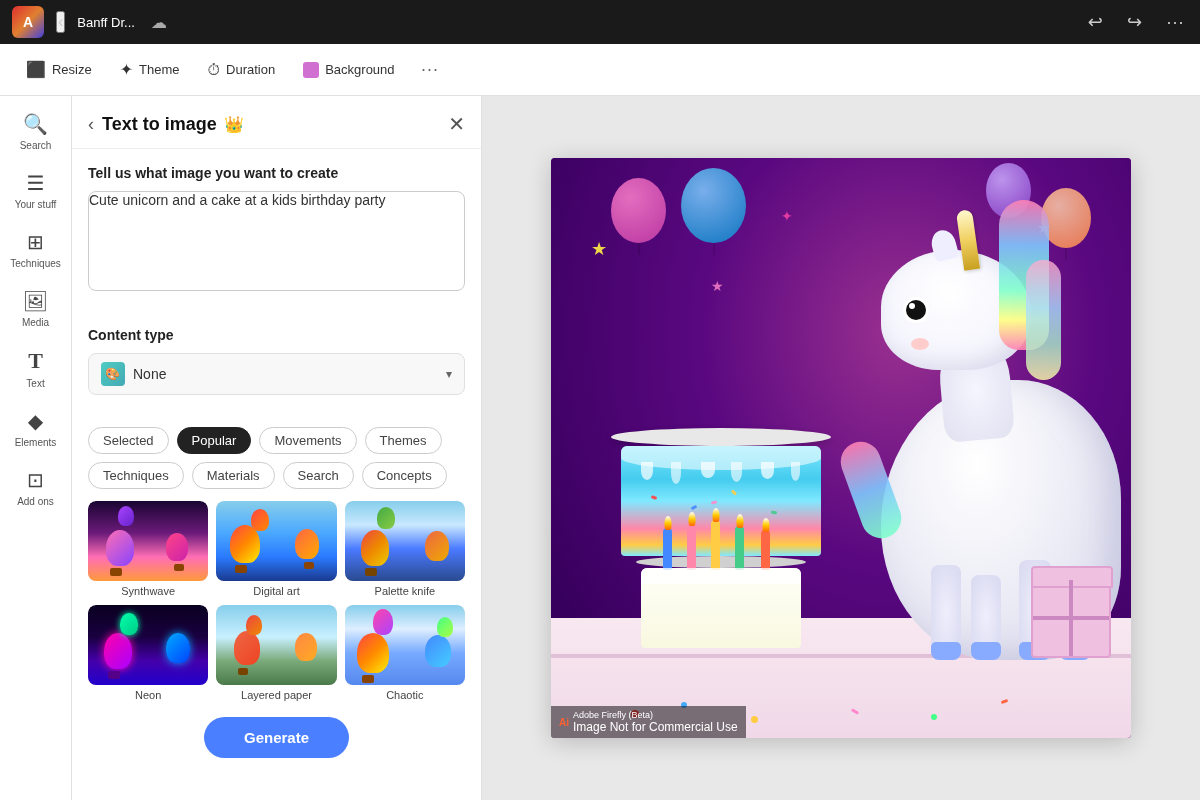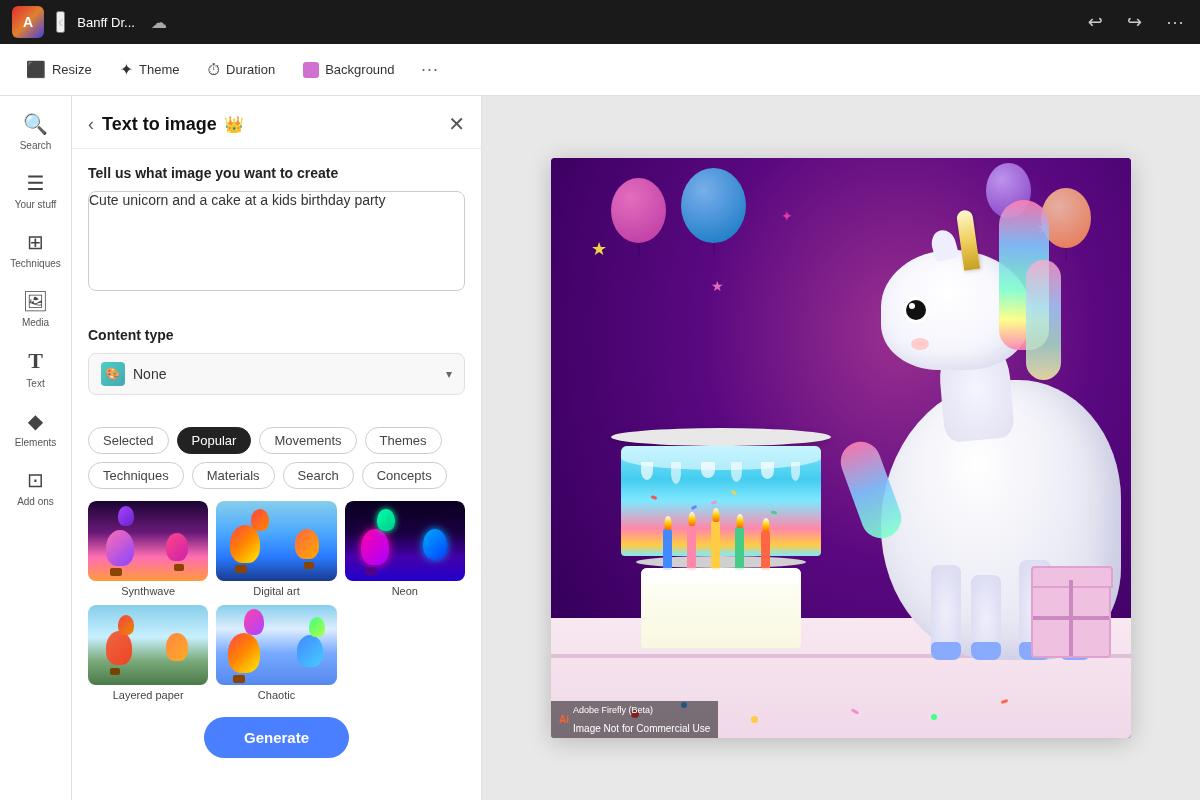--- a/index.html
+++ b/index.html
@@ -398,20 +398,31 @@
             <div style="position:absolute;bottom:18px;left:14px;width:30px;height:38px;background:linear-gradient(135deg,#ff4444,#ff8800,#ffee00);border-radius:50% 50% 40% 40%;"></div>
             <div style="position:absolute;bottom:8px;left:19px;width:12px;height:8px;background:#884400;border-radius:2px;"></div>
             <div style="position:absolute;bottom:22px;right:18px;width:24px;height:30px;background:linear-gradient(135deg,#ff6644,#ffaa00);border-radius:50% 50% 40% 40%;"></div>
             <div style="position:absolute;bottom:12px;right:23px;width:10px;height:7px;background:#884400;border-radius:2px;"></div>
             <div style="position:absolute;top:8px;left:35px;width:18px;height:22px;background:linear-gradient(135deg,#ff4444,#ff8800);border-radius:50% 50% 40% 40%;"></div>
           </div>
         </div>
         <span class="style-card-label">Digital art</span>
       </div>
 
+      <div class="style-card">
+        <div class="style-card-img">
+          <div class="balloon-scene scene-palette">
+            <div style="position:absolute;bottom:15px;left:16px;width:28px;height:36px;background:linear-gradient(135deg,#ee4444,#ee8800,#eecc00);border-radius:50% 50% 40% 40%;"></div>
+            <div style="position:absolute;bottom:5px;left:20px;width:12px;height:8px;background:#774400;border-radius:2px;"></div>
+            <div style="position:absolute;bottom:20px;right:16px;width:24px;height:30px;background:linear-gradient(135deg,#ee6644,#eeaa00);border-radius:50% 50% 40% 40%;"></div>
+            <div style="position:absolute;top:6px;left:32px;width:18px;height:22px;background:linear-gradient(135deg,#44aa44,#88cc44);border-radius:50% 50% 40% 40%;"></div>
+          </div>
+        </div>
+        <span class="style-card-label">Palette knife</span>
+      </div>
 
       <div class="style-card">
         <div class="style-card-img">
           <div class="balloon-scene scene-neon">
             <div style="position:absolute;bottom:16px;left:16px;width:28px;height:36px;background:linear-gradient(135deg,#ff00aa,#aa00ff);border-radius:50% 50% 40% 40%;box-shadow:0 0 8px #ff00aa;"></div>
             <div style="position:absolute;bottom:6px;left:20px;width:12px;height:8px;background:#550088;border-radius:2px;"></div>
             <div style="position:absolute;bottom:22px;right:18px;width:24px;height:30px;background:linear-gradient(135deg,#00aaff,#0044ff);border-radius:50% 50% 40% 40%;box-shadow:0 0 8px #00aaff;"></div>
             <div style="position:absolute;top:8px;left:32px;width:18px;height:22px;background:linear-gradient(135deg,#00ffaa,#00cc88);border-radius:50% 50% 40% 40%;box-shadow:0 0 6px #00ffaa;"></div>
           </div>
         </div>
@@ -563,20 +574,20 @@
         <div style="position:absolute;bottom:80px;right:20px;width:80px;height:80px;background:#f0c0e0;border-radius:4px;border:2px solid #e0a0d0;">
           <div style="position:absolute;top:-14px;left:-2px;width:82px;height:22px;background:#f0c0e0;border-radius:4px 4px 0 0;border:2px solid #e0a0d0;"></div>
           <div style="position:absolute;top:0;left:50%;transform:translateX(-50%);width:4px;height:100%;background:#cc88c0;"></div>
           <div style="position:absolute;top:50%;left:0;transform:translateY(-50%);width:100%;height:4px;background:#cc88c0;"></div>
         </div>
 
         <div class="watermark">
           <span class="watermark-logo">Ai</span>
           <div>
             <div>Adobe Firefly (Beta)</div>
-            <div style="font-size:10px;margin-top:8px;">Image Not for Commercial Use</div>
+            <div style="font-size:12px;">Image Not for Commercial Use</div>
           </div>
         </div>
       </div>
     </div>
   </div>
 
 </div>
 
 </body></html>

